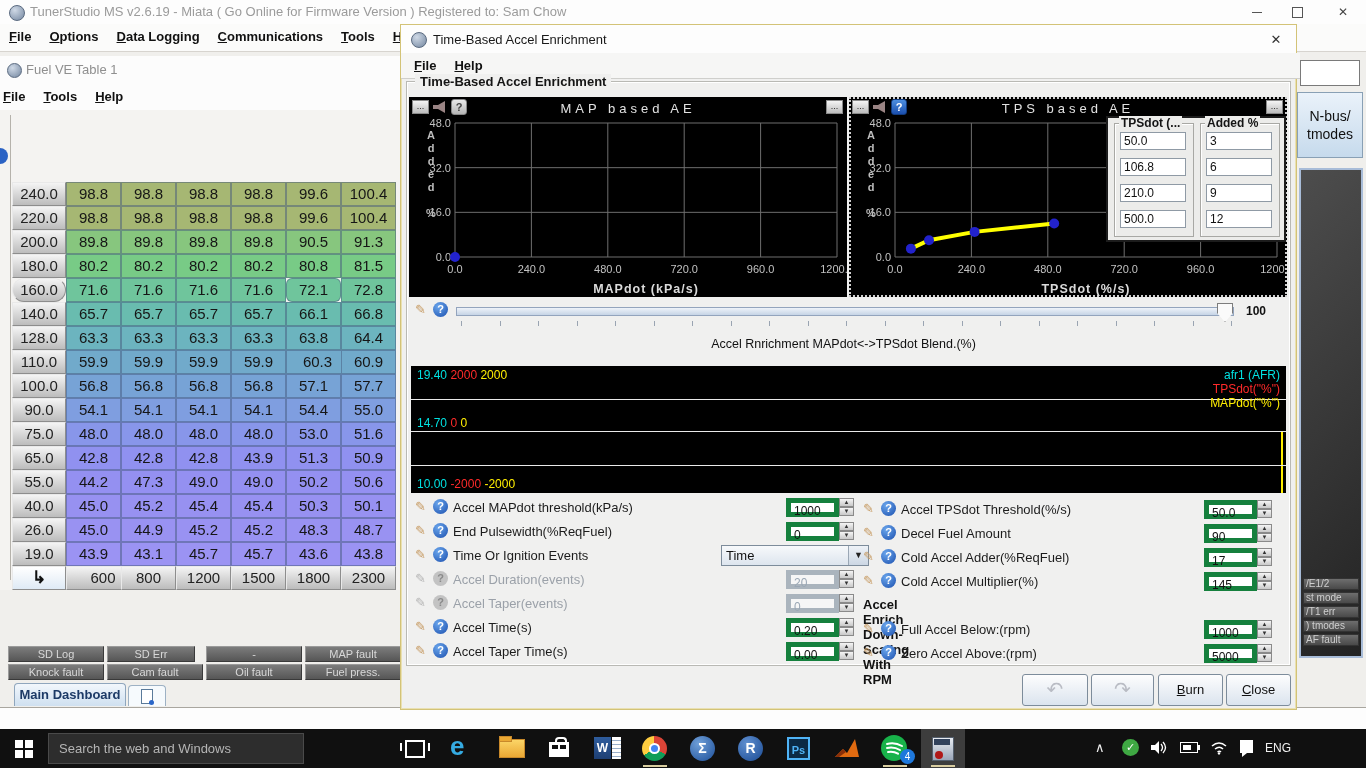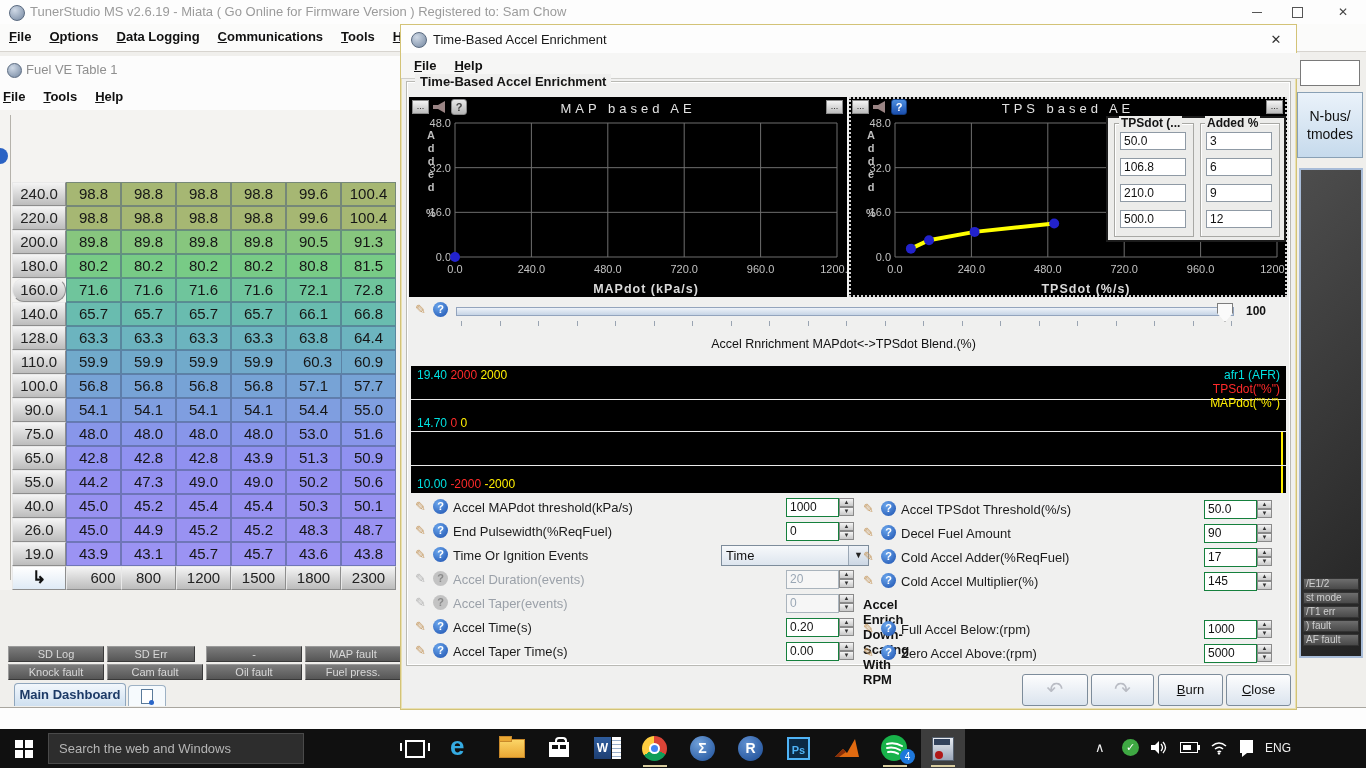--- a/index.html
+++ b/index.html
@@ -100,21 +100,21 @@
   #blend-label{left:0;top:312px;width:885px;text-align:center;font-size:12.5px;color:#111;}
   
   #strip{left:10px;top:341px;width:875px;height:127px;background:#000;overflow:hidden;}
   .strip-line{position:absolute;left:0;width:100%;height:1px;background:#e9e9e9;}
   .strip-txt{position:absolute;font-size:12px;white-space:nowrap;}
   #strip-cursor{position:absolute;left:870px;top:65px;width:2px;height:62px;background:#ffee00;}
   
   .frm-label{position:absolute;font-size:13px;color:#1c1c1c;white-space:nowrap;}
   .frm-label.dis{color:#9ba1a9;}
   .spin-field{position:absolute;width:53px;height:19px;box-sizing:border-box;background:#fff;
-    border:1px solid #15803d;font-size:12px;color:#111;line-height:17px;padding-left:3px;}
+    border:5px solid #15803d;font-size:12px;color:#111;line-height:17px;padding-left:3px;}
   .spin-field.dis{color:#9aa7b5;background:#f6f6f6;border-color:#aab4bd;}
   .spin-btns{position:absolute;width:15px;height:19px;}
   .spin-btns i{position:absolute;left:0;width:15px;height:9px;box-sizing:border-box;font-style:normal;
     background:linear-gradient(#f5f5f5,#c9c9c9);border:1px solid #8a8a8a;
     font-size:6px;line-height:7px;text-align:center;color:#333;}
   .combo{position:absolute;width:148px;height:21px;box-sizing:border-box;border:1px solid #7d8c9b;
     background:linear-gradient(#f7f9fb,#dde5ee);font-size:13px;color:#111;line-height:19px;padding-left:4px;}
   .combo b{position:absolute;right:0;top:0;width:19px;height:19px;border-left:1px solid #9aa7b5;
     background:linear-gradient(#eef2f7,#ccd7e4);font-size:9px;line-height:19px;text-align:center;color:#222;font-weight:normal;}
   .rpm-hdr{position:absolute;font-size:13px;font-weight:bold;color:#111;}
@@ -189,21 +189,21 @@
       <div class="tcell" style="left: 121px; top: 254px; width: 55px; height: 24px; background: rgb(120, 203, 134);">80.2</div>
       <div class="tcell" style="left: 176px; top: 254px; width: 55px; height: 24px; background: rgb(120, 203, 134);">80.2</div>
       <div class="tcell" style="left: 231px; top: 254px; width: 55px; height: 24px; background: rgb(120, 203, 134);">80.2</div>
       <div class="tcell" style="left: 286px; top: 254px; width: 55px; height: 24px; background: rgb(120, 203, 134);">80.8</div>
       <div class="tcell" style="left: 341px; top: 254px; width: 55px; height: 24px; background: rgb(120, 203, 134);">81.5</div>
       <div class="thead" style="left: 12px; top: 278px; width: 54px; height: 24px; border-radius: 12px;">160.0</div>
       <div class="tcell" style="left: 66px; top: 278px; width: 55px; height: 24px; background: rgb(111, 197, 156);">71.6</div>
       <div class="tcell" style="left: 121px; top: 278px; width: 55px; height: 24px; background: rgb(111, 197, 156);">71.6</div>
       <div class="tcell" style="left: 176px; top: 278px; width: 55px; height: 24px; background: rgb(111, 197, 156);">71.6</div>
       <div class="tcell" style="left: 231px; top: 278px; width: 55px; height: 24px; background: rgb(111, 197, 156);">71.6</div>
-      <div class="tcell" style="left: 286px; top: 278px; width: 55px; height: 24px; background: rgb(111, 197, 156);">72.1</div>
+      <div class="tcell" style="left: 286px; top: 278px; width: 55px; height: 24px; background: rgb(111, 197, 156); border-radius: 6px;">72.1</div>
       <div class="tcell" style="left: 341px; top: 278px; width: 55px; height: 24px; background: rgb(111, 197, 156);">72.8</div>
       <div class="thead" style="left: 12px; top: 302px; width: 54px; height: 24px;">140.0</div>
       <div class="tcell" style="left: 66px; top: 302px; width: 55px; height: 24px; background: rgb(105, 188, 175);">65.7</div>
       <div class="tcell" style="left: 121px; top: 302px; width: 55px; height: 24px; background: rgb(105, 188, 175);">65.7</div>
       <div class="tcell" style="left: 176px; top: 302px; width: 55px; height: 24px; background: rgb(105, 188, 175);">65.7</div>
       <div class="tcell" style="left: 231px; top: 302px; width: 55px; height: 24px; background: rgb(105, 188, 175);">65.7</div>
       <div class="tcell" style="left: 286px; top: 302px; width: 55px; height: 24px; background: rgb(105, 188, 175);">66.1</div>
       <div class="tcell" style="left: 341px; top: 302px; width: 55px; height: 24px; background: rgb(105, 188, 175);">66.8</div>
       <div class="thead" style="left: 12px; top: 326px; width: 54px; height: 24px;">128.0</div>
       <div class="tcell" style="left: 66px; top: 326px; width: 55px; height: 24px; background: rgb(108, 180, 191);">63.3</div>
@@ -311,21 +311,21 @@
 
   <div class="abs" id="rp-field"></div>
   <div class="abs" id="rp-btn">
       <div>N-bus/</div>
       <div>tmodes</div>
     </div>
   <div class="abs" id="rp-panel">
       <div class="rp-ind" style="top: 408px;">/E1/2</div>
       <div class="rp-ind" style="top: 422px;">st mode</div>
       <div class="rp-ind" style="top: 436px;">/T1 err</div>
-      <div class="rp-ind" style="top: 450px;">) fault</div>
+      <div class="rp-ind" style="top: 450px;">) tmodes</div>
       <div class="rp-ind" style="top: 464px;">AF fault</div>
     </div>
 
   <div class="abs" id="dialog">
     <div class="abs" id="dlg-titlebar">
       <span class="abs" style="left:10px;top:7px;width:14px;height:14px;border-radius:50%;
         background:radial-gradient(circle at 35% 30%,#cfd9e6,#7487a0);border:1px solid #5a6a80;"></span>
       <span class="abs" id="dlg-title">Time-Based Accel Enrichment</span>
       <span class="abs" id="dlg-close">✕</span>
     </div>

